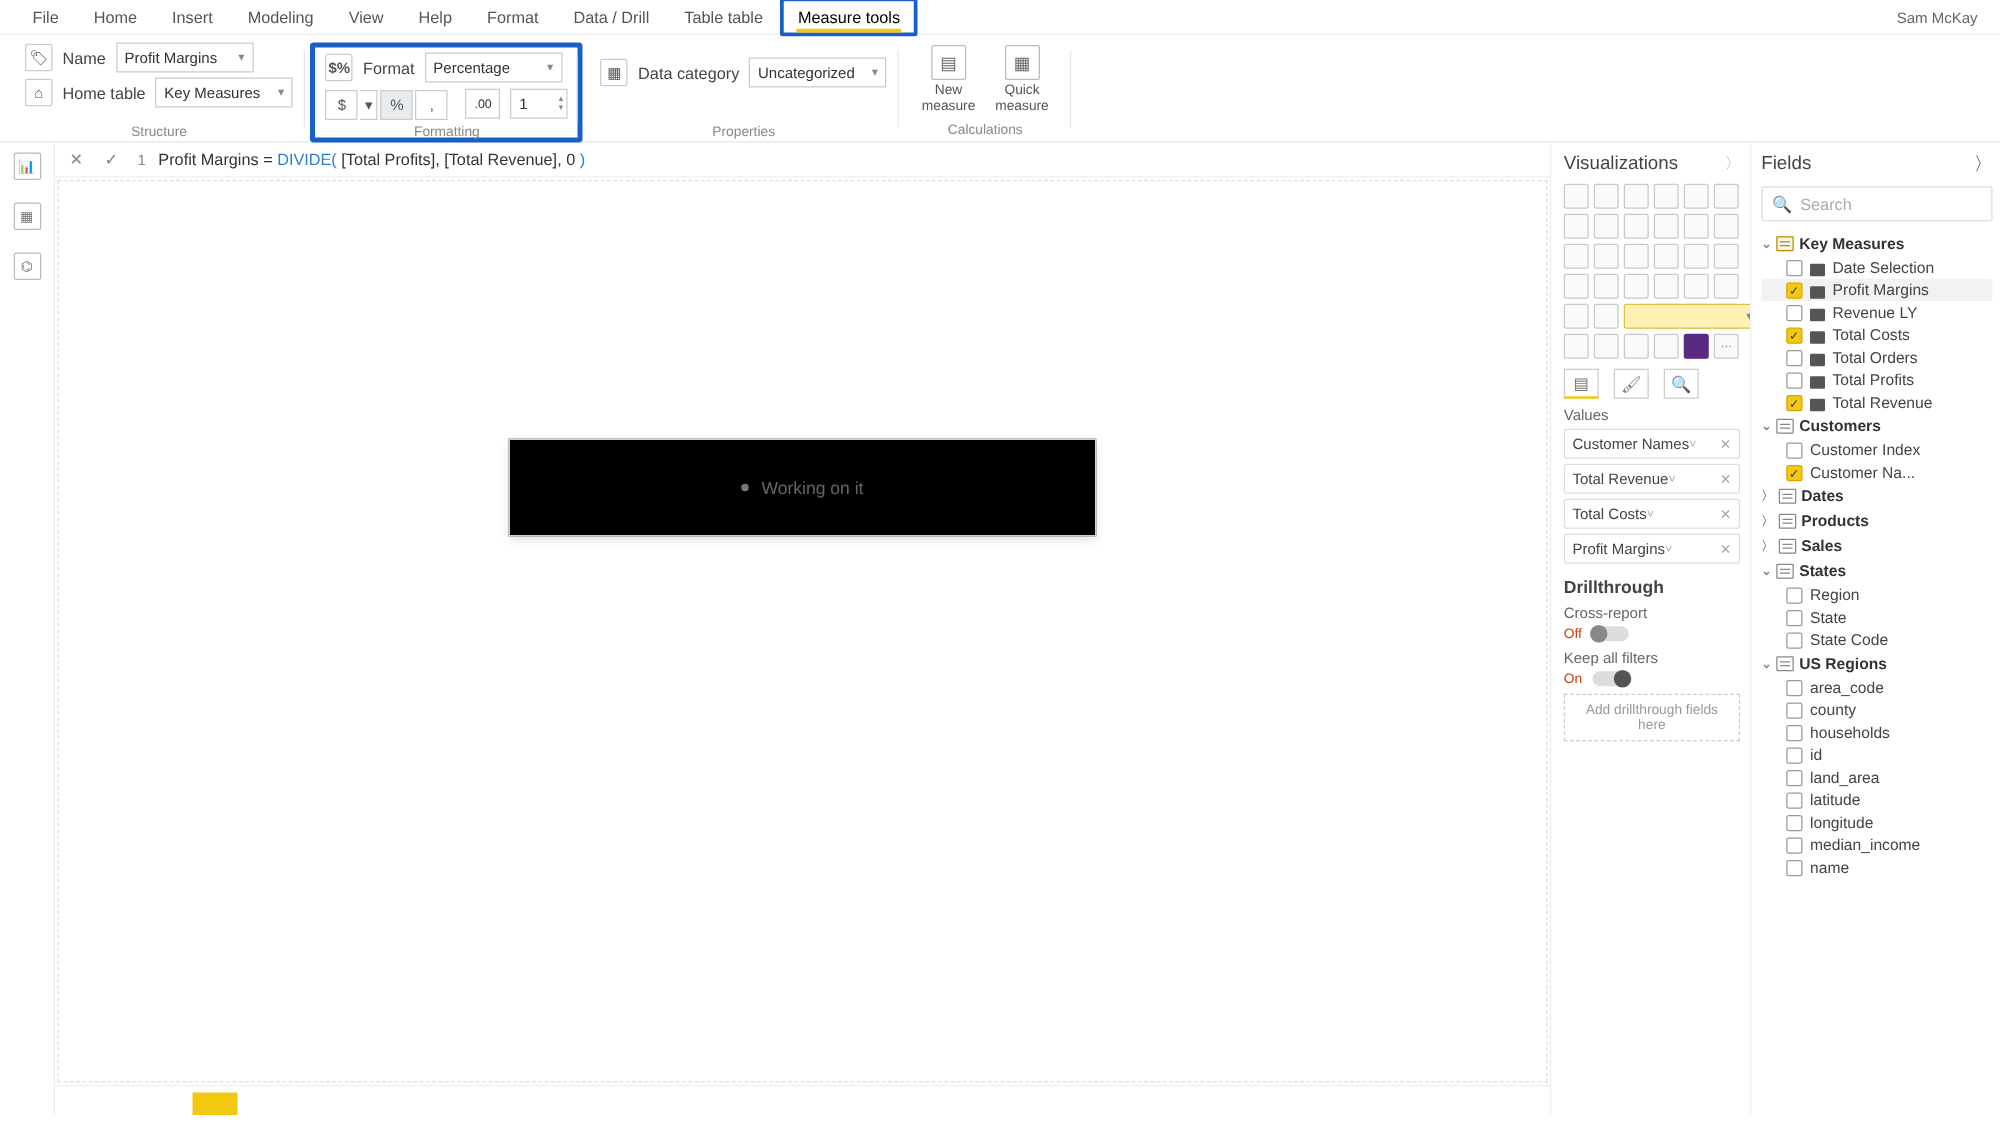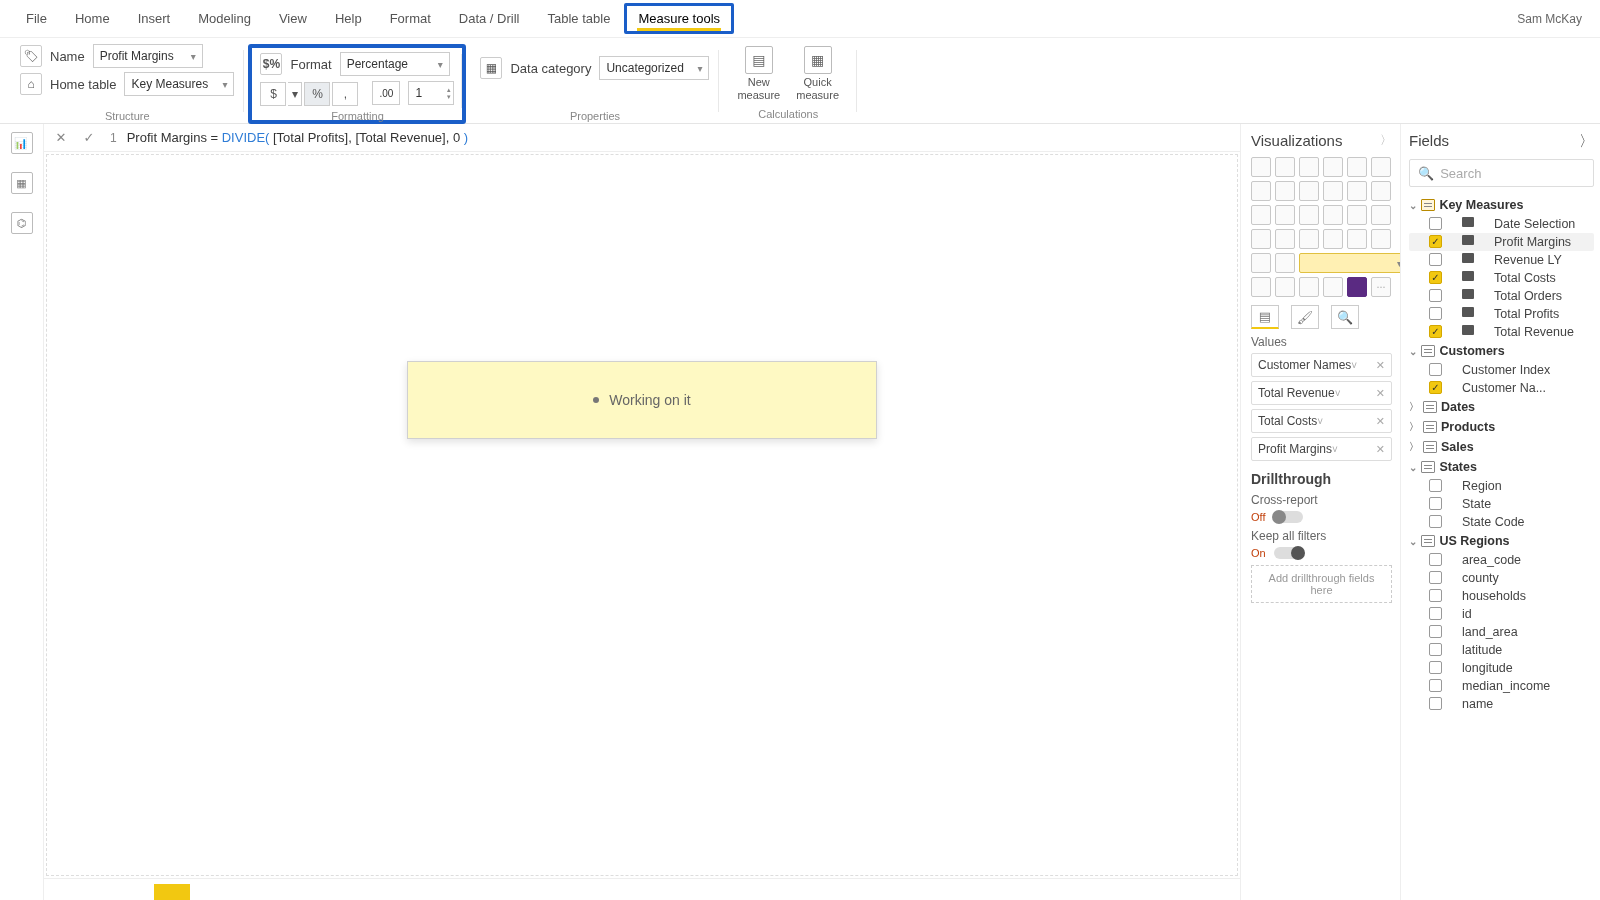--- a/index.html
+++ b/index.html
@@ -1,18 +1,18 @@
 <!DOCTYPE html>
 <html><head>
 <meta charset="utf-8">
 <style>
 * { box-sizing: border-box; margin: 0; padding: 0; font-family: "Segoe UI", sans-serif; }
 body { background: #fff; width: 1600px; height: 900px; overflow: hidden; font-size: 13px; color: #333; }
 
-.topbar { display: flex; align-items: center; height: 38px; padding: 0 12px; border-bottom: 1px solid #eee; }
+.topbar { display: flex; align-items: center; height: 28px; padding: 0 12px; border-bottom: 1px solid #eee; }
 .menu { display: flex; gap: 0; }
 .menu-item { padding: 8px 14px; color: #555; cursor: pointer; position: relative; }
 .menu-item.active { color: #000; }
 .menu-item.active::after { content:""; position:absolute; left:10px; right:10px; bottom:0; height:3px; background:#f2c811; }
 .menu-item.hl { border:3px solid #1a5ec8; border-radius:2px; padding:5px 11px; }
 .user { margin-left: auto; color: #666; font-size: 12px; padding-right: 6px; }
 
 .ribbon { display: flex; align-items: flex-start; padding: 6px 10px 0 10px; height: 86px; border-bottom: 1px solid #e5e5e5; }
 .rgroup { display: flex; flex-direction: column; align-items: stretch; padding: 0 10px; height: 80px; position: relative; }
 .rgroup::after { content:""; position:absolute; right:0; top:6px; bottom:12px; width:1px; background:#e8e8e8; }
@@ -35,21 +35,21 @@
 .main { display:flex; height: calc(900px - 36px - 86px); }
 .leftrail { width:44px; border-right:1px solid #eee; display:flex; flex-direction:column; align-items:center; padding-top:8px; gap:18px;}
 .leftrail .ri{ width:22px; height:22px; border:1px solid #bbb; border-radius:2px; display:flex; align-items:center; justify-content:center; color:#777; font-size:11px;}
 .canvaswrap{ flex:1; display:flex; flex-direction:column; position:relative;}
 .formulabar{ display:flex; align-items:center; height:28px; border-bottom:1px solid #eee; padding:0 6px; gap:6px;}
 .fbtn{ width:22px; height:20px; display:flex; align-items:center; justify-content:center; color:#888; font-size:13px;}
 .fnum{ color:#888; font-size:12px; margin-left:4px; margin-right:4px;}
 .fcode{ font-family: Consolas, monospace; font-size:13px; color:#333; white-space:nowrap;}
 .fcode .fn{color:#2e7cd6;}
 .canvas{ flex:1; position:relative; border:1px dashed #ddd; margin:2px;}
-.working{ position:absolute; left:50%; top:34%; transform:translate(-50%,-50%); width:470px; height:78px; border:1px solid #d0d0d0; box-shadow:0 3px 8px rgba(0,0,0,.12); background:#fef9c3; display:flex; align-items:center; justify-content:center; color:#666; font-size:14px;}
+.working{ position:absolute; left:50%; top:34%; transform:translate(-50%,-50%); width:470px; height:78px; border:1px solid #d0d0d0; box-shadow:0 3px 8px rgba(0,0,0,.12); background:#000000; display:flex; align-items:center; justify-content:center; color:#666; font-size:14px;}
 .working .dot{ width:6px; height:6px; border-radius:50%; background:#777; margin-right:10px;}
 .pgtabs{ height:24px; border-top:1px solid #eee; display:flex; align-items:flex-end;}
 .pgtabs .tab{ width:36px; height:18px; margin-left:110px; background:#f2c811;}
 
 .pane{ width:160px; border-left:1px solid #eee; padding:8px 8px 8px 10px; overflow:hidden;}
 .pane h3{ font-size:15px; font-weight:400; color:#444; margin-bottom:8px; display:flex; align-items:center; justify-content:space-between;text-align:right;}
 .pane h3 .chev{ color:#aaa; font-size:12px;}
 .vizgrid{ display:grid; grid-template-columns:repeat(6,20px); gap:4px; margin-bottom:8px;}
 .vizgrid .v{ width:20px; height:20px; border:1px solid #c8c8c8; border-radius:2px; background:#fafafa; display:flex; align-items:center; justify-content:center; font-size:9px; color:#888;}
 .vizgrid .v.sel{ background:#fff0b3; border-color:#e0c040;}
@@ -71,21 +71,21 @@
 .fields{ width:200px; border-left:1px solid #eee; padding:8px 6px 8px 8px; overflow:hidden;}
 .fields h3{ font-size:15px; font-weight:400; color:#444; margin-bottom:8px; display:flex; justify-content:space-between;}
 .search{ border:1px solid #ddd; border-radius:2px; height:28px; display:flex; align-items:center; padding:0 8px; color:#aaa; margin-bottom:8px; font-size:13px;}
 .search .si{ margin-right:6px;}
 .ftable{ font-size:12.5px;}
 .fh{ display:flex; align-items:center; gap:4px; padding:3px 0; color:#333; font-weight:600; cursor:pointer;}
 .fh .car{ color:#888; font-size:10px;}
 .fh .ti{ width:14px; height:12px; border:1px solid #888; border-radius:1px; display:inline-block; position:relative;}
 .fh .ti::after{content:""; position:absolute; left:2px; right:2px; top:3px; height:1px; background:#888; box-shadow:0 3px 0 #888;}
 .fh.meas .ti{ border-color:#b88900; background:#fff6dc;}
-.ff{ display:flex; align-items:flex-start; gap:20px; padding:2px 0 2px 20px; color:#444;}
+.ff{ display:flex; align-items:flex-end; gap:6px; padding:2px 0 2px 20px; color:#444;}
 .ff .cb{ width:13px; height:13px; border:1px solid #999; border-radius:2px; display:flex; align-items:center; justify-content:center; font-size:10px; color:#333; background:#fff;}
 .ff .cb.ck{ background:#f2c811; border-color:#d4a800;}
 .ff .mi{ width:12px; height:10px; background:#555; border-radius:1px; display:inline-block;}
 .ff.selrow{ background:#f2f2f2; border-radius:2px;}
 </style>
 </head>
 <body>
 
 <div class="topbar">
   <div class="menu" id="menu">

